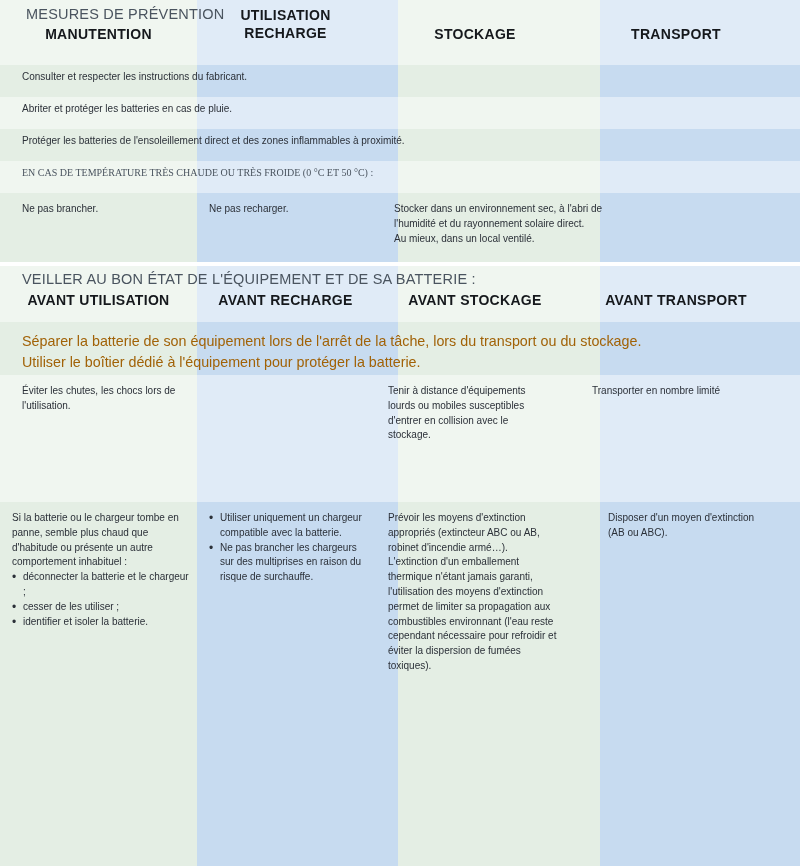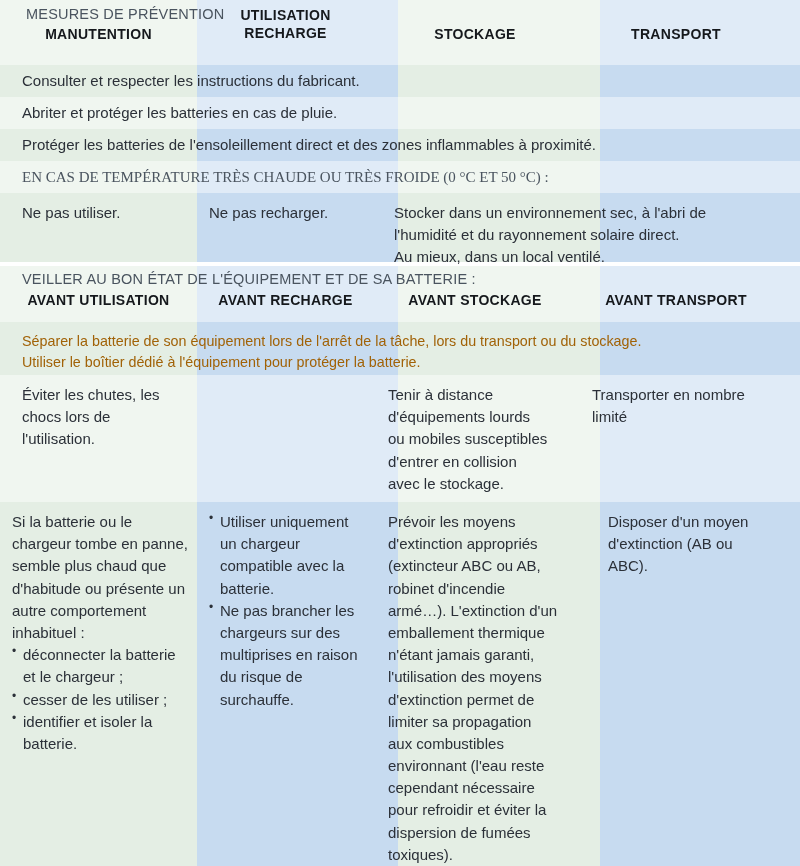--- a/index.html
+++ b/index.html
@@ -41,21 +41,21 @@
     padding:6px 0 0 26px;font-weight:400;
   }
   .kicker.indent14{padding-left:22px;}
 
   .colhead{
     font-size:14px;font-weight:bold;color:#15181c;
     text-align:center;letter-spacing:.3px;line-height:1.25;
   }
 
   .body-txt{
-    font-size:15px;line-height:1.48;color:#2b3038;
+    font-size:10px;line-height:1.48;color:#2b3038;
     padding:8px 14px 8px 22px;
   }
   .body-txt.narrow{padding:8px 12px 8px 14px;}
 
   .banner{
     font-size:14.3px;line-height:1.5;color:#a16207;
     padding:9px 18px 9px 22px;
   }
 
   ul.blist{margin:0;padding:0;list-style:none;}
@@ -118,21 +118,21 @@
 
     <div class="row" style="top:129px;height:32px;">
       <div class="cell full body-txt" style="padding-top:5px;">Protéger les batteries de l'ensoleillement direct et des zones inflammables à proximité.</div>
     </div>
 
     <div class="row" style="top:161px;height:32px;font-family:Liberation Serif, serif;">
       <div class="cell full body-txt" style="padding-top:5px;color:#4a545f;">EN CAS DE TEMPÉRATURE TRÈS CHAUDE OU TRÈS FROIDE (0 °C ET 50 °C) :</div>
     </div>
 
     <div class="row" style="top:193px;height:69px;">
-      <div class="cell w1 body-txt" style="padding-top:9px;">Ne pas utiliser.</div>
+      <div class="cell w1 body-txt" style="padding-top:9px;">Ne pas brancher.</div>
       <div class="cell w2 body-txt narrow" style="padding-top:9px;padding-left:12px;">Ne pas recharger.</div>
       <div class="cell w3 body-txt narrow" style="padding-top:9px;padding-left:20px;width:402px;">
         <div>Stocker dans un environnement sec, à l'abri de</div>
         <div>l'humidité et du rayonnement solaire direct.</div>
         <div>Au mieux, dans un local ventilé.</div>
       </div>
     </div>
 
     <div class="row" style="top:266px;height:56px;">
       <div class="cell full">

